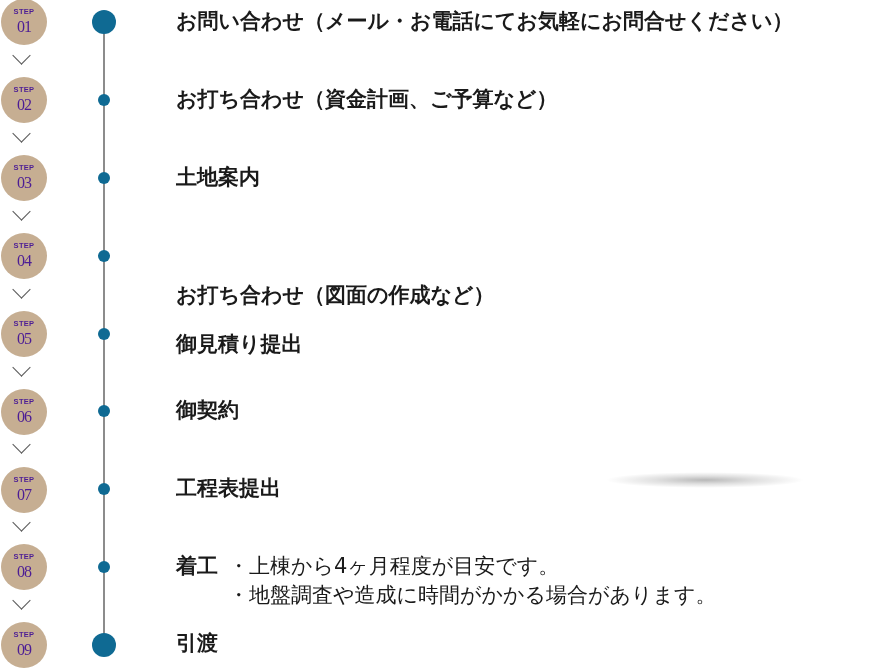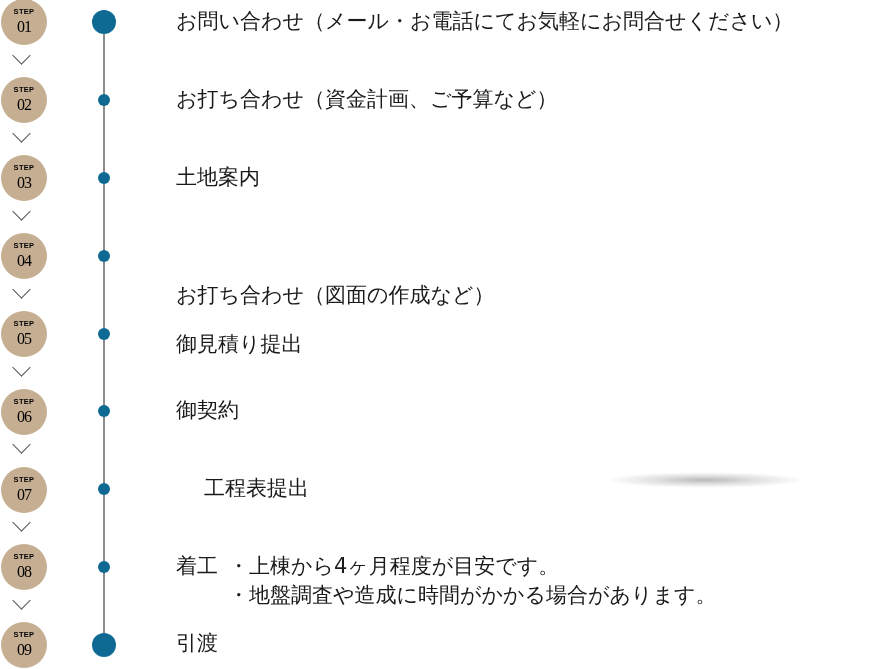--- a/index.html
+++ b/index.html
@@ -23,21 +23,21 @@
       height: 623px;
       background: #8c8c8c;
     }
     .badge {
       position: absolute;
       left: 1px;
       width: 46px;
       height: 46px;
       border-radius: 50%;
       background: #c6ae92;
-      color: #000000;
+      color: #4c1d95;
       text-align: center;
     }
     .badge .step-word {
       position: absolute;
       left: 0; right: 0;
       top: 9px;
       font-family: "Liberation Sans", sans-serif;
       font-weight: bold;
       font-size: 7.5px;
       letter-spacing: 0.3px;
@@ -75,20 +75,21 @@
       left: 92px;
       width: 24px;
       height: 24px;
     }
     .label {
       position: absolute;
       left: 176px;
       font-size: 21px;
       line-height: 26px;
       white-space: nowrap;
+      font-weight: bold;
     }
     .note {
       position: absolute;
       left: 228px;
       font-size: 21px;
       line-height: 26px;
       white-space: nowrap;
     }
     .shadow {
       position: absolute;
@@ -152,21 +153,21 @@
   </div>
   <div class="dot small" style="top:405px;"></div>
   <div class="label" style="top:397px;">御契約</div>
   <div class="chevron" style="top:438px;"></div>
 
   <div class="badge" style="top:467px;">
     <span class="step-word">STEP</span>
     <span class="step-num">07</span>
   </div>
   <div class="dot small" style="top:483px;"></div>
-  <div class="label" style="top:475px;margin-left:28px;">工程表提出</div>
+  <div class="label" style="top:475px;">工程表提出</div>
   <div class="chevron" style="top:516px;"></div>
 
   <div class="shadow"></div>
 
   <div class="badge" style="top:544px;">
     <span class="step-word">STEP</span>
     <span class="step-num">08</span>
   </div>
   <div class="dot small" style="top:561px;"></div>
   <div class="label" style="top:553px;">着工</div>

